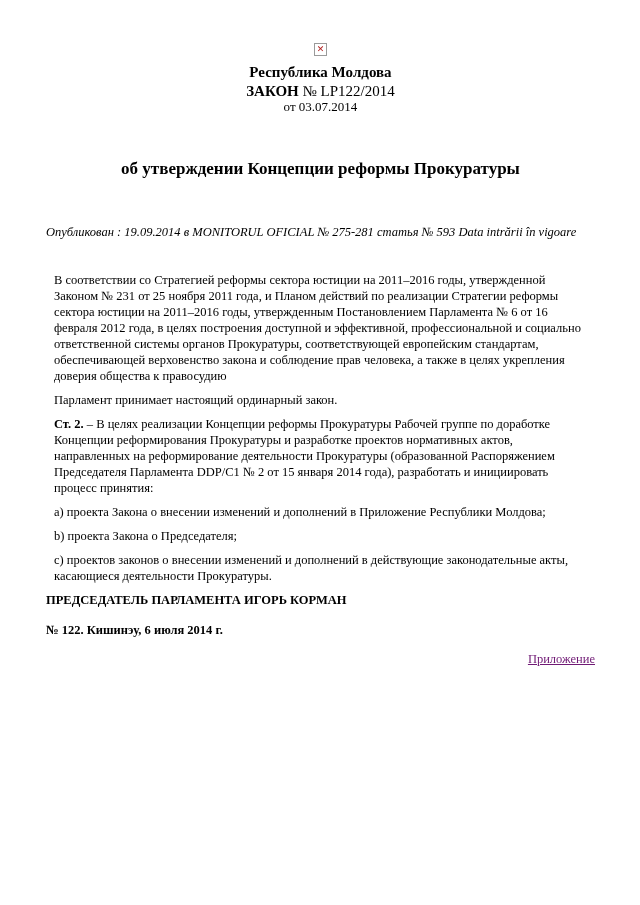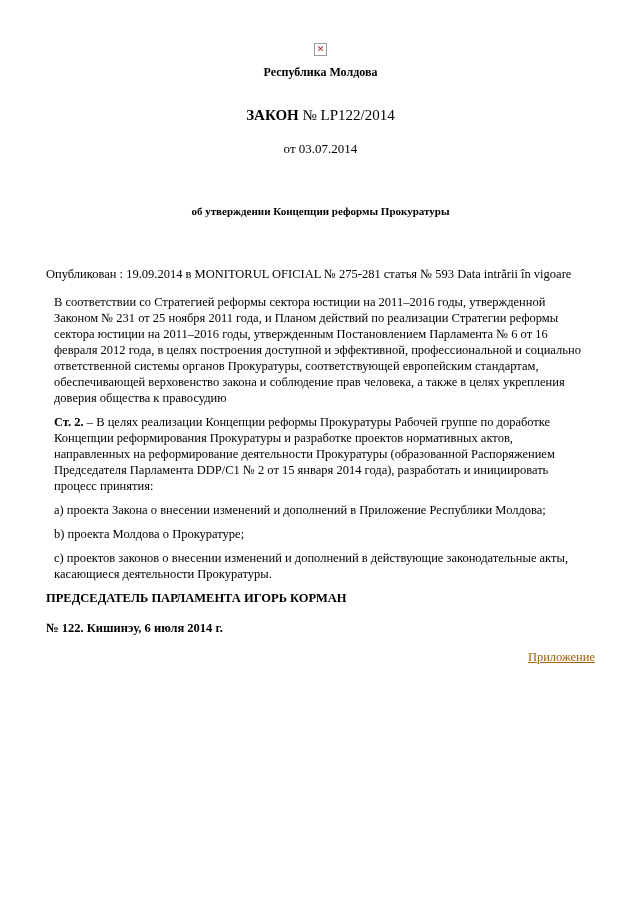--- a/index.html
+++ b/index.html
@@ -33,64 +33,65 @@
     font-size: 9px;
     line-height: 11px;
     color: #b22222;
     text-align: center;
     vertical-align: middle;
     background: #ffffff;
     font-family: "DejaVu Sans", sans-serif;
   }
 
   .country {
-    font-size: 12px;
+    font-size: 15px;
     font-weight: bold;
-    margin-bottom: 27px;
+    margin-bottom: 3px;
   }
   .institution {
     font-size: 17px;
     line-height: 20px;
     margin-bottom: 21px;
   }
   .law-line {
     font-size: 15px;
     line-height: 16px;
   }
   .law-date {
     font-size: 13px;
     line-height: 16px;
-    margin-top: 18px;
+    margin-top: 0;
   }
   .doc-title {
-    font-size: 11px;
+    font-size: 17px;
     line-height: 18px;
     font-weight: bold;
     margin-top: 45px;
     margin-bottom: 46px;
   }
   .published {
-    margin-bottom: 12px;
+    margin-bottom: 32px;
+    font-style: italic;
   }
   .body-block p {
     margin: 8px;
   }
   .signature {
     font-weight: bold;
   }
   .reference {
     font-weight: bold;
     margin-top: 14px;
   }
   .link-row {
     text-align: right;
     margin-top: 13px;
   }
   .appendix-link {
-    color: #a16207;
+    color: #701a75;
     text-decoration: underline;
     cursor: pointer;
   }
 </style>
 </head>
 <body>
 
 <div class="page">
 
   <div class="broken-row">
@@ -105,25 +106,26 @@
   </div>
 
   <div class="law-date center">от 03.07.2014</div>
 
   <div class="doc-title center">об утверждении Концепции реформы Прокуратуры</div>
 
   <div class="published">Опубликован : 19.09.2014 в MONITORUL OFICIAL № 275-281 статья № 593 Data intrării în vigoare</div>
 
   <div class="body-block">
     <p>В соответствии со Стратегией реформы сектора юстиции на 2011–2016 годы, утвержденной Законом № 231 от 25 ноября 2011 года, и Планом действий по реализации Стратегии реформы сектора юстиции на 2011–2016 годы, утвержденным Постановлением Парламента № 6 от 16 февраля 2012 года, в целях построения доступной и эффективной, профессиональной и социально ответственной системы органов Прокуратуры, соответствующей европейским стандартам, обеспечивающей верховенство закона и соблюдение прав человека, а также в целях укрепления доверия общества к правосудию</p>
+    <p>Парламент принимает настоящий ординарный закон.</p>
     <p>
       <span class="bold">Ст. 2.</span><span> – В целях реализации Концепции реформы Прокуратуры Рабочей группе по доработке Концепции реформирования Прокуратуры и разработке проектов нормативных актов, направленных на реформирование деятельности Прокуратуры (образованной Распоряжением Председателя Парламента DDP/C1 № 2 от 15 января 2014 года), разработать и инициировать процесс принятия:</span>
     </p>
     <p>a) проекта Закона о внесении изменений и дополнений в Приложение Республики Молдова;</p>
-    <p>b) проекта Молдова о Прокуратуре;</p>
+    <p>b) проекта Закона о Председателя;</p>
     <p>c) проектов законов о внесении изменений и дополнений в действующие законодательные акты, касающиеся деятельности Прокуратуры.</p>
   </div>
 
   <div class="signature">ПРЕДСЕДАТЕЛЬ ПАРЛАМЕНТА ИГОРЬ КОРМАН</div>
 
   <div class="reference">№ 122. Кишинэу, 6 июля 2014 г.</div>
 
   <div class="link-row">
     <a class="appendix-link">Приложение</a>
   </div>

